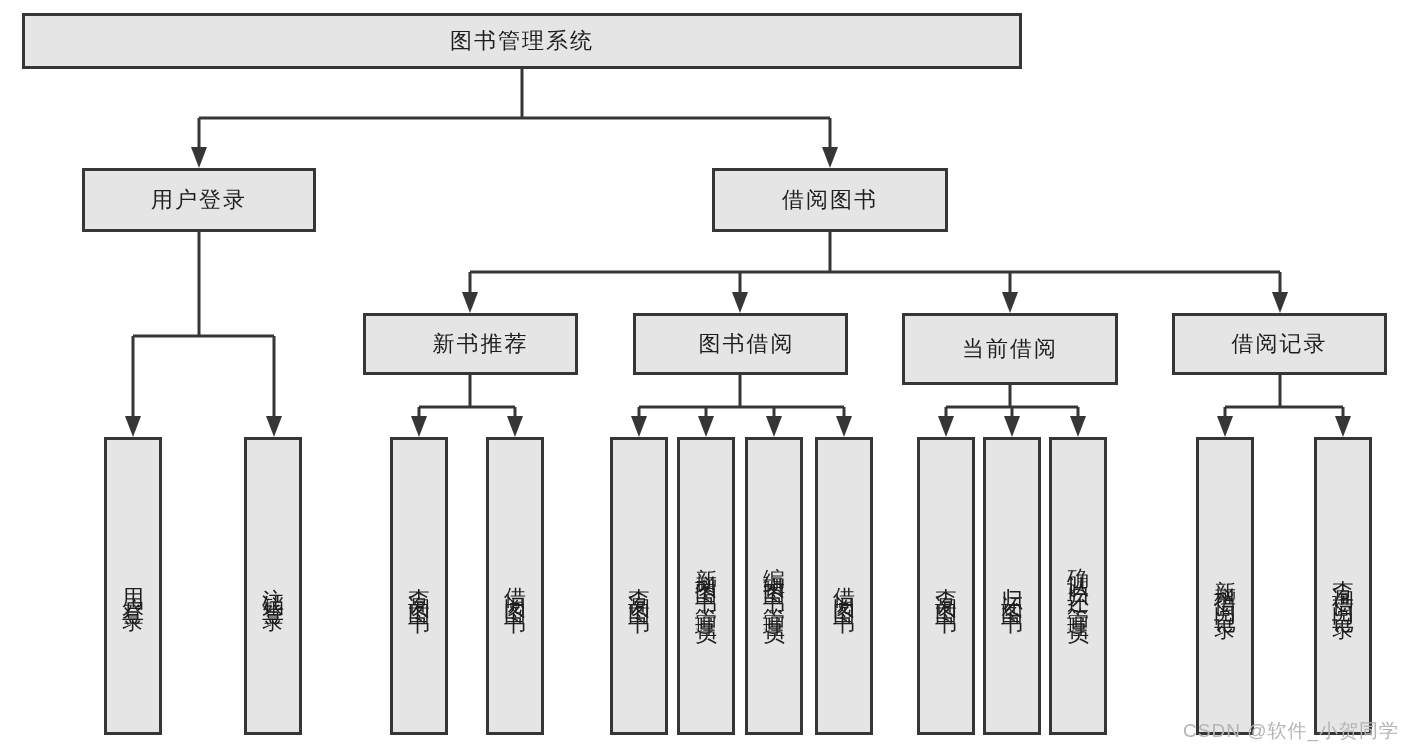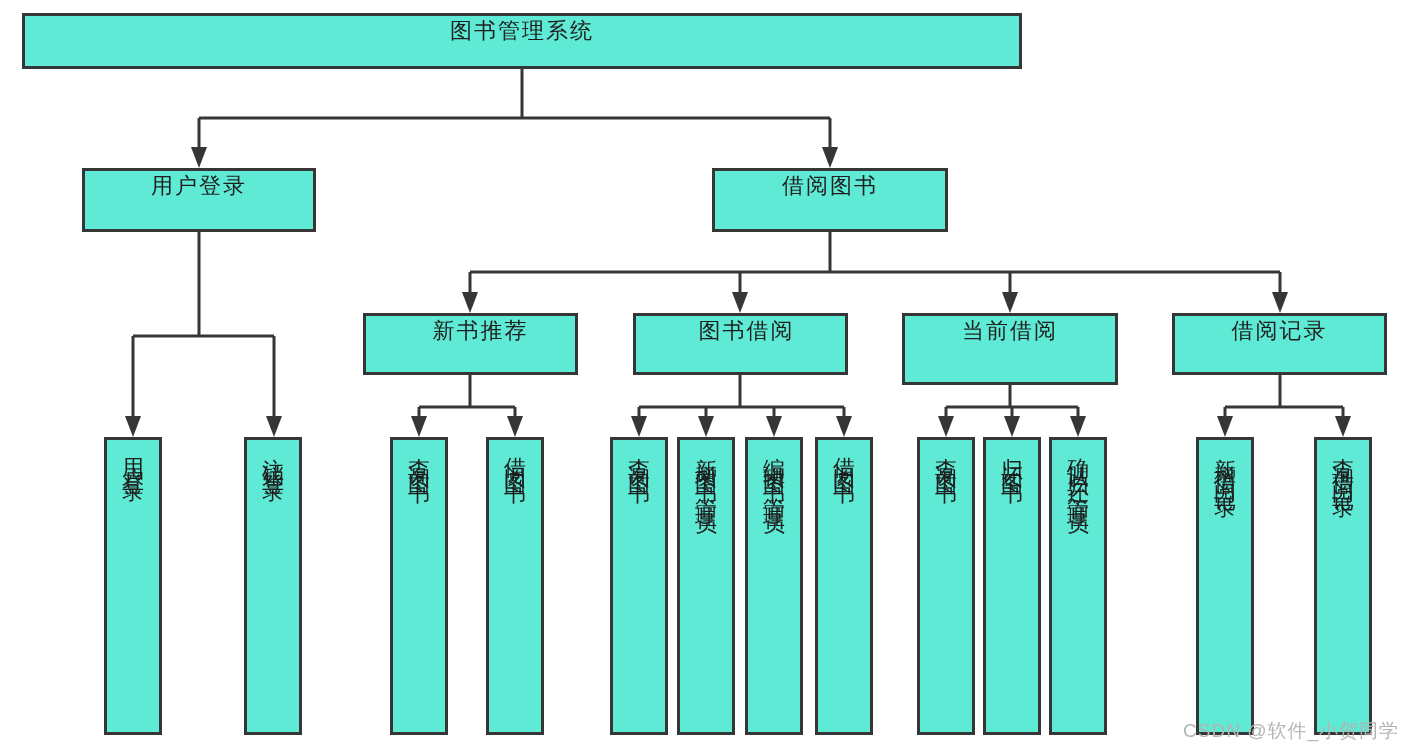--- a/index.html
+++ b/index.html
@@ -15,23 +15,23 @@
     background:var(--bg);
     font-family:"Liberation Sans","DejaVu Sans",sans-serif;
     color:var(--text);
     overflow:hidden;
   }
   svg.connectors{position:absolute;left:0;top:0;}
   .node{
     position:absolute;
     box-sizing:border-box;
     border:3px solid var(--line);
-    background:#5eead4;
+    background:#e5e5e5;
     display:flex;
-    align-items:flex-start;
+    align-items:center;
     justify-content:center;
   }
   .node .lbl{
     font-size:22px;
     letter-spacing:2px;
     color:var(--text);
     white-space:nowrap;
   }
   .leaf .lbl{
     writing-mode:vertical-rl;

